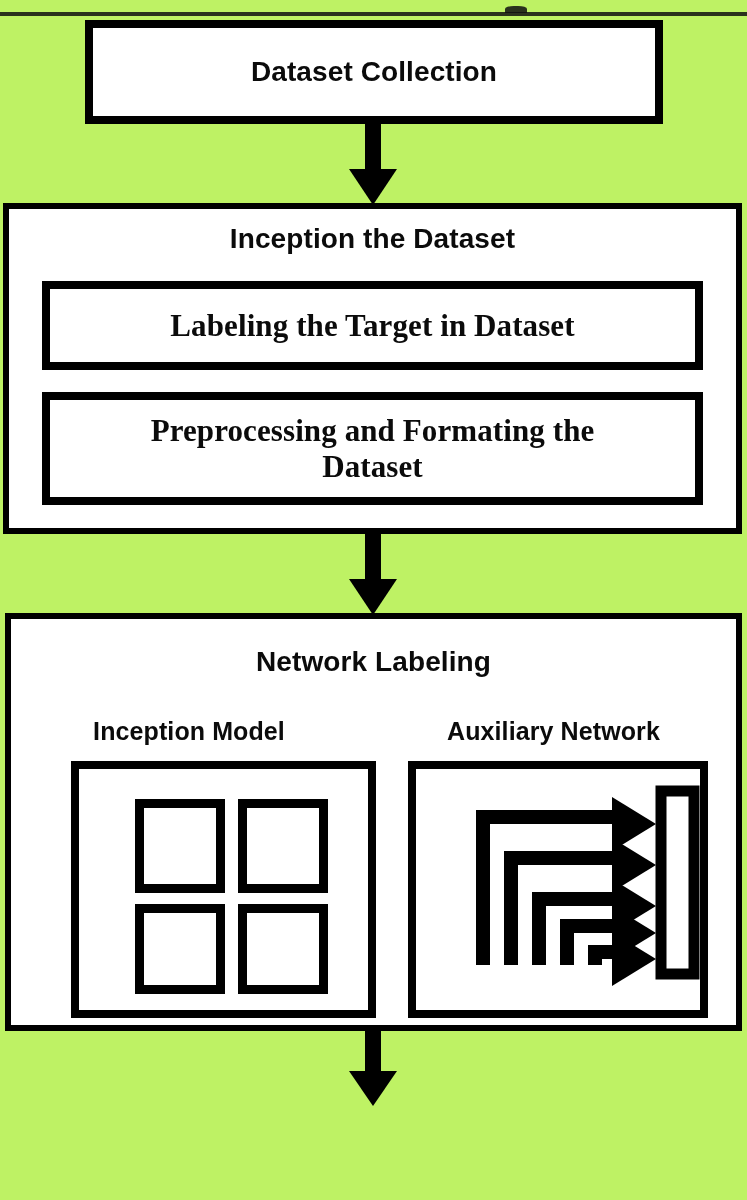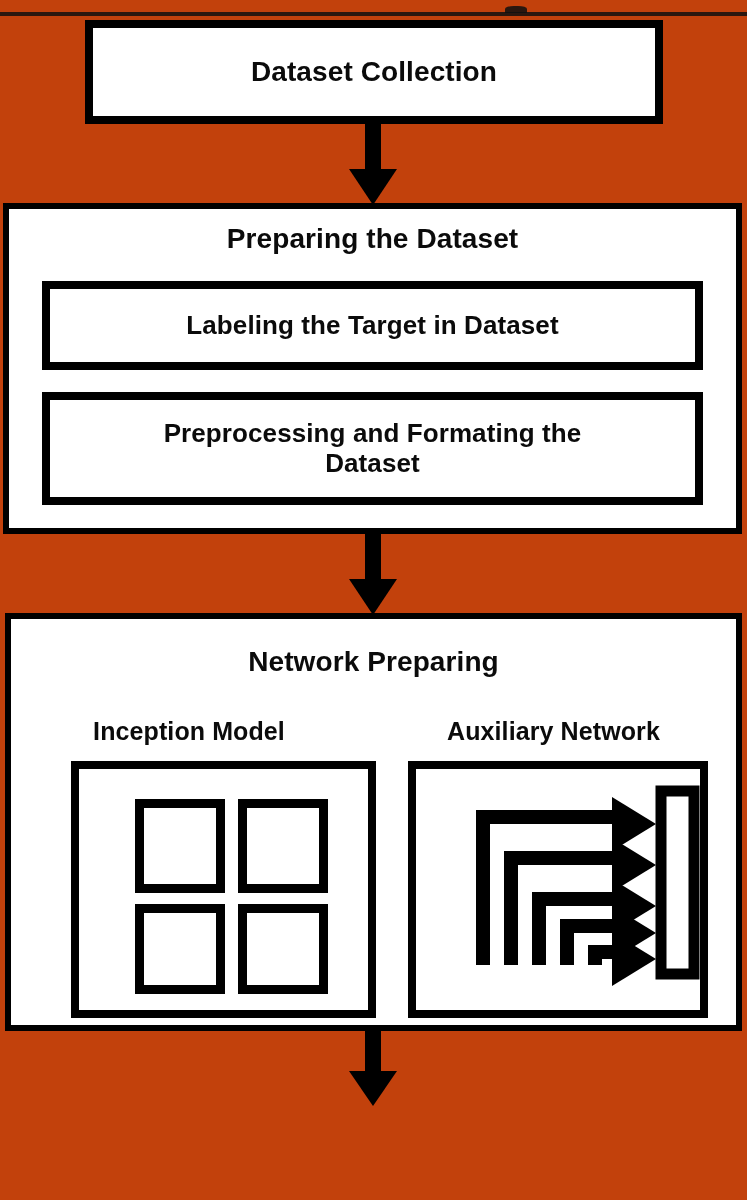--- a/index.html
+++ b/index.html
@@ -10,21 +10,21 @@
   body {
     width: 747px;
     height: 1200px;
     font-family: "Liberation Sans", sans-serif;
     overflow: hidden;
   }
   #canvas {
     position: relative;
     width: 747px;
     height: 1200px;
-    background: #c2410c;
+    background: #bef264;
   }
 
   
   .box {
     position: absolute;
     box-sizing: border-box;
     background: #ffffff;
     border: 7px solid #000000;
   }
   .box-thin {
@@ -39,21 +39,21 @@
     position: absolute;
     text-align: center;
     font-weight: bold;
     color: #0b0b0b;
     letter-spacing: 0.1px;
     line-height: 1.15;
     white-space: pre-line;
     -webkit-font-smoothing: antialiased;
   }
   .label-lg   { font-size: 28px; }
-  .label-md   { font-size: 26px; }
+  .label-md   { font-size: 31px; font-family: Liberation Serif, serif; }
   .label-sec  { font-size: 25px; margin-top: 17px; }
 
   
   .label-center {
     display: flex;
     align-items: center;
     justify-content: center;
   }
 
   
@@ -95,42 +95,42 @@
 
   <div class="connector" style="left:344px; top:124px; width:58px; height:82px;">
     <svg width="58" height="82" viewBox="0 0 58 82">
       <rect x="21" y="0" width="16" height="52" fill="#000"></rect>
       <polygon points="5,45 53,45 29,81" fill="#000"></polygon>
     </svg>
   </div>
 
   <div class="box box-thin" style="left:3px; top:203px; width:739px; height:331px;">
 
-    <div class="label label-lg" style="left:0; top:14px; width:727px;">Preparing the Dataset</div>
+    <div class="label label-lg" style="left:0; top:14px; width:727px;">Inception the Dataset</div>
 
     <div class="box box-thick" style="left:33px; top:72px; width:661px; height:89px;">
       <div class="label label-md label-center" style="position:absolute; left:0; top:0; right:0; bottom:0;">Labeling the Target in Dataset</div>
     </div>
 
     <div class="box box-thick" style="left:33px; top:183px; width:661px; height:113px;">
       <div class="label label-md label-center" style="position:absolute; left:0; top:0; right:0; bottom:0; padding:0 20px;">Preprocessing and Formating the
 Dataset</div>
     </div>
   </div>
 
   <div class="connector" style="left:344px; top:534px; width:58px; height:82px;">
     <svg width="58" height="82" viewBox="0 0 58 82">
       <rect x="21" y="0" width="16" height="52" fill="#000"></rect>
       <polygon points="5,45 53,45 29,81" fill="#000"></polygon>
     </svg>
   </div>
 
   <div class="box box-thin" style="left:5px; top:613px; width:737px; height:418px;">
 
-    <div class="label label-lg" style="left:0; top:27px; width:725px;">Network Preparing</div>
+    <div class="label label-lg" style="left:0; top:27px; width:725px;">Network Labeling</div>
 
     <div class="label label-sec" style="left:8px; top:81px; width:340px;">Inception Model</div>
 
     <div class="label label-sec" style="left:370px; top:81px; width:345px;">Auxiliary Network</div>
 
     <div class="box box-thick" style="left:60px; top:142px; width:305px; height:257px;">
       <div style="position:absolute; left:0; top:0; right:0; bottom:0;">
         <div class="incep-cell" style="left:56px;  top:30px;  width:90px; height:94px;"></div>
         <div class="incep-cell" style="left:159px; top:30px;  width:90px; height:94px;"></div>
         <div class="incep-cell" style="left:56px;  top:135px; width:90px; height:90px;"></div>

